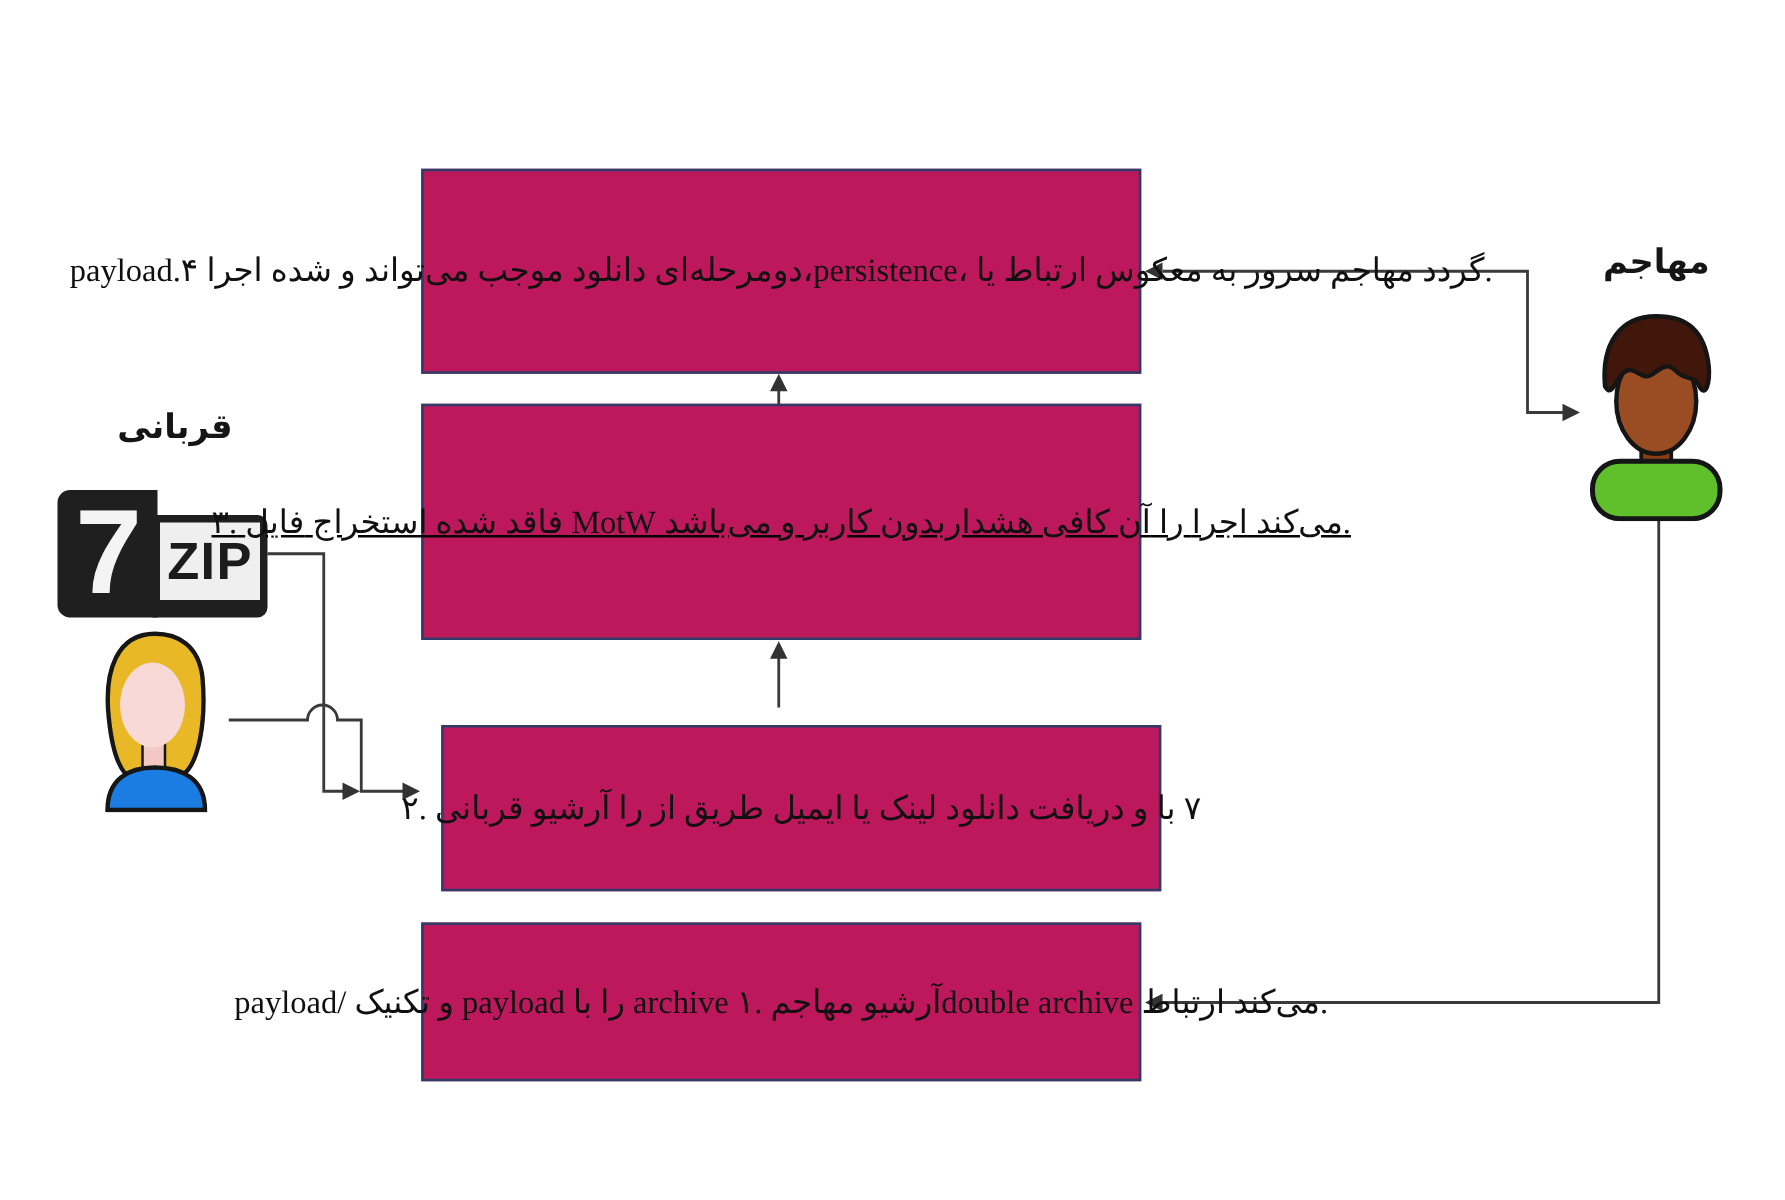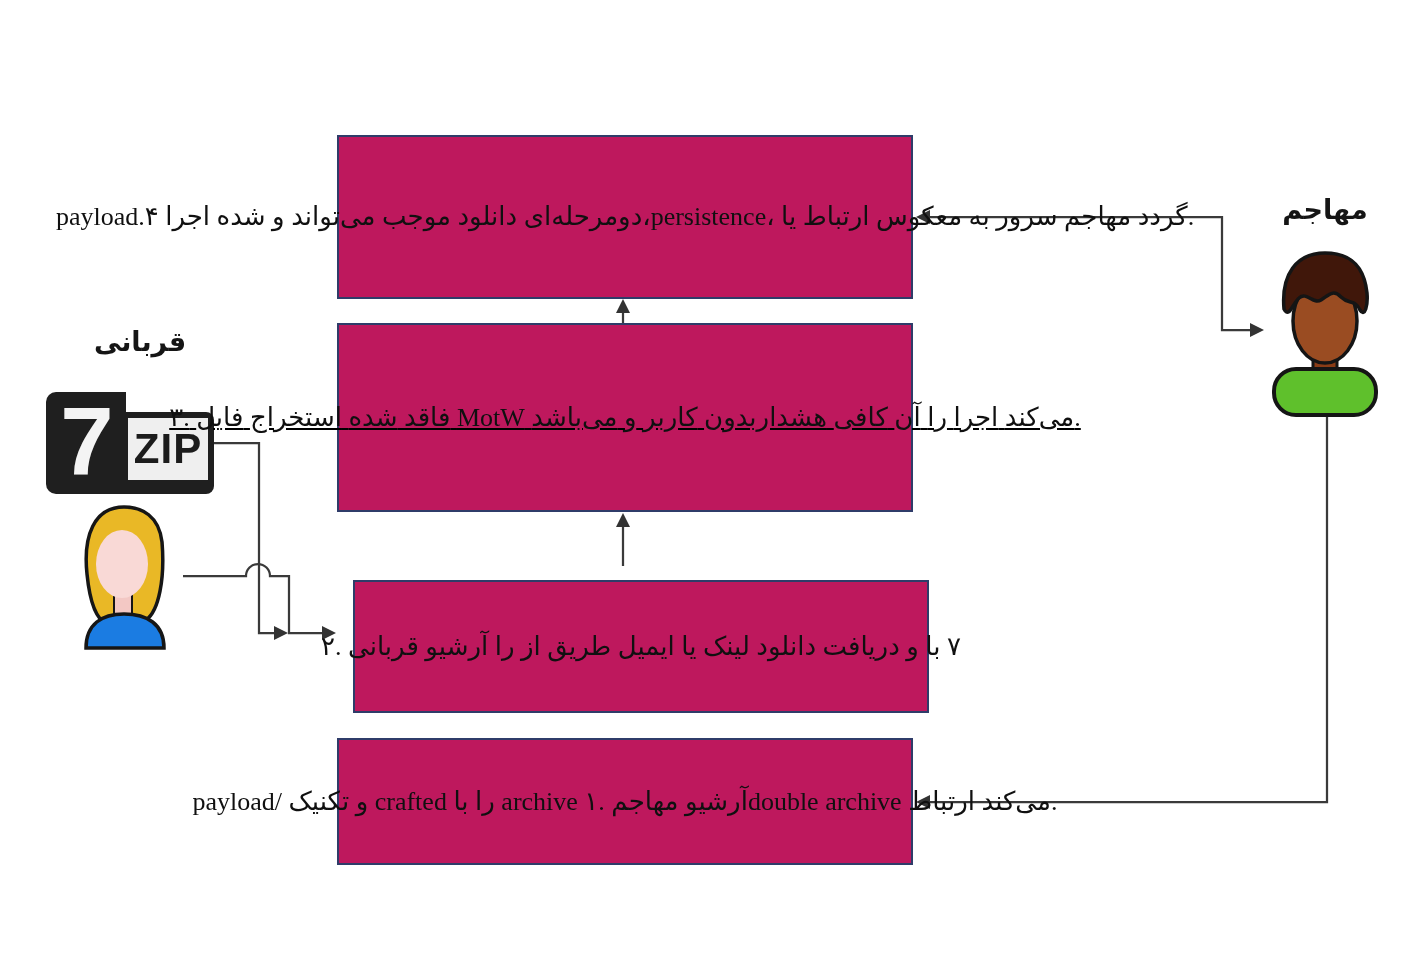--- a/index.html
+++ b/index.html
@@ -111,17 +111,17 @@
   <div class="box box-3">
     <div class="bline"><span class="tok">۳.</span> <span class="tok">فایل</span> <span class="tok">استخراج</span> <span class="tok">شده</span> <span class="tok">فاقد</span> <span class="tok">MotW</span> <span class="tok">می‌باشد</span> <span class="tok">و</span> <span class="tok">کاربر</span> <span class="tok">بدون</span></div>
     <div class="bline"><span class="tok">هشدار</span> <span class="tok">کافی</span> <span class="tok">آن</span> <span class="tok">را</span> <span class="tok">اجرا</span> <span class="tok">می‌کند.</span></div>
   </div>
 
   <div class="box box-2">
     <div class="bline"><span class="tok">۲.</span> <span class="tok">قربانی</span> <span class="tok">آرشیو</span> <span class="tok">را</span> <span class="tok">از</span> <span class="tok">طریق</span> <span class="tok">ایمیل</span> <span class="tok">یا</span> <span class="tok">لینک</span> <span class="tok">دانلود</span> <span class="tok">دریافت</span> <span class="tok">و</span> <span class="tok">با</span> <span class="tok">۷</span></div>
   </div>
 
   <div class="box box-1">
-    <div class="bline"><span class="tok">payload/</span> <span class="tok">تکنیک</span> <span class="tok">و</span> <span class="tok">crafted</span> <span class="tok">با</span> <span class="tok">را</span> <span class="tok">archive</span> <span class="tok">۱.</span> <span class="tok">مهاجم</span> <span class="tok">آرشیو</span></div>
+    <div class="bline"><span class="tok">payload/</span> <span class="tok">تکنیک</span> <span class="tok">و</span> <span class="tok">payload</span> <span class="tok">با</span> <span class="tok">را</span> <span class="tok">archive</span> <span class="tok">۱.</span> <span class="tok">مهاجم</span> <span class="tok">آرشیو</span></div>
     <div class="bline"><span class="tok">double archive</span> <span class="tok">ارتباط</span> <span class="tok">می‌کند.</span></div>
   </div>
 
 </div>
 
 </body></html>

